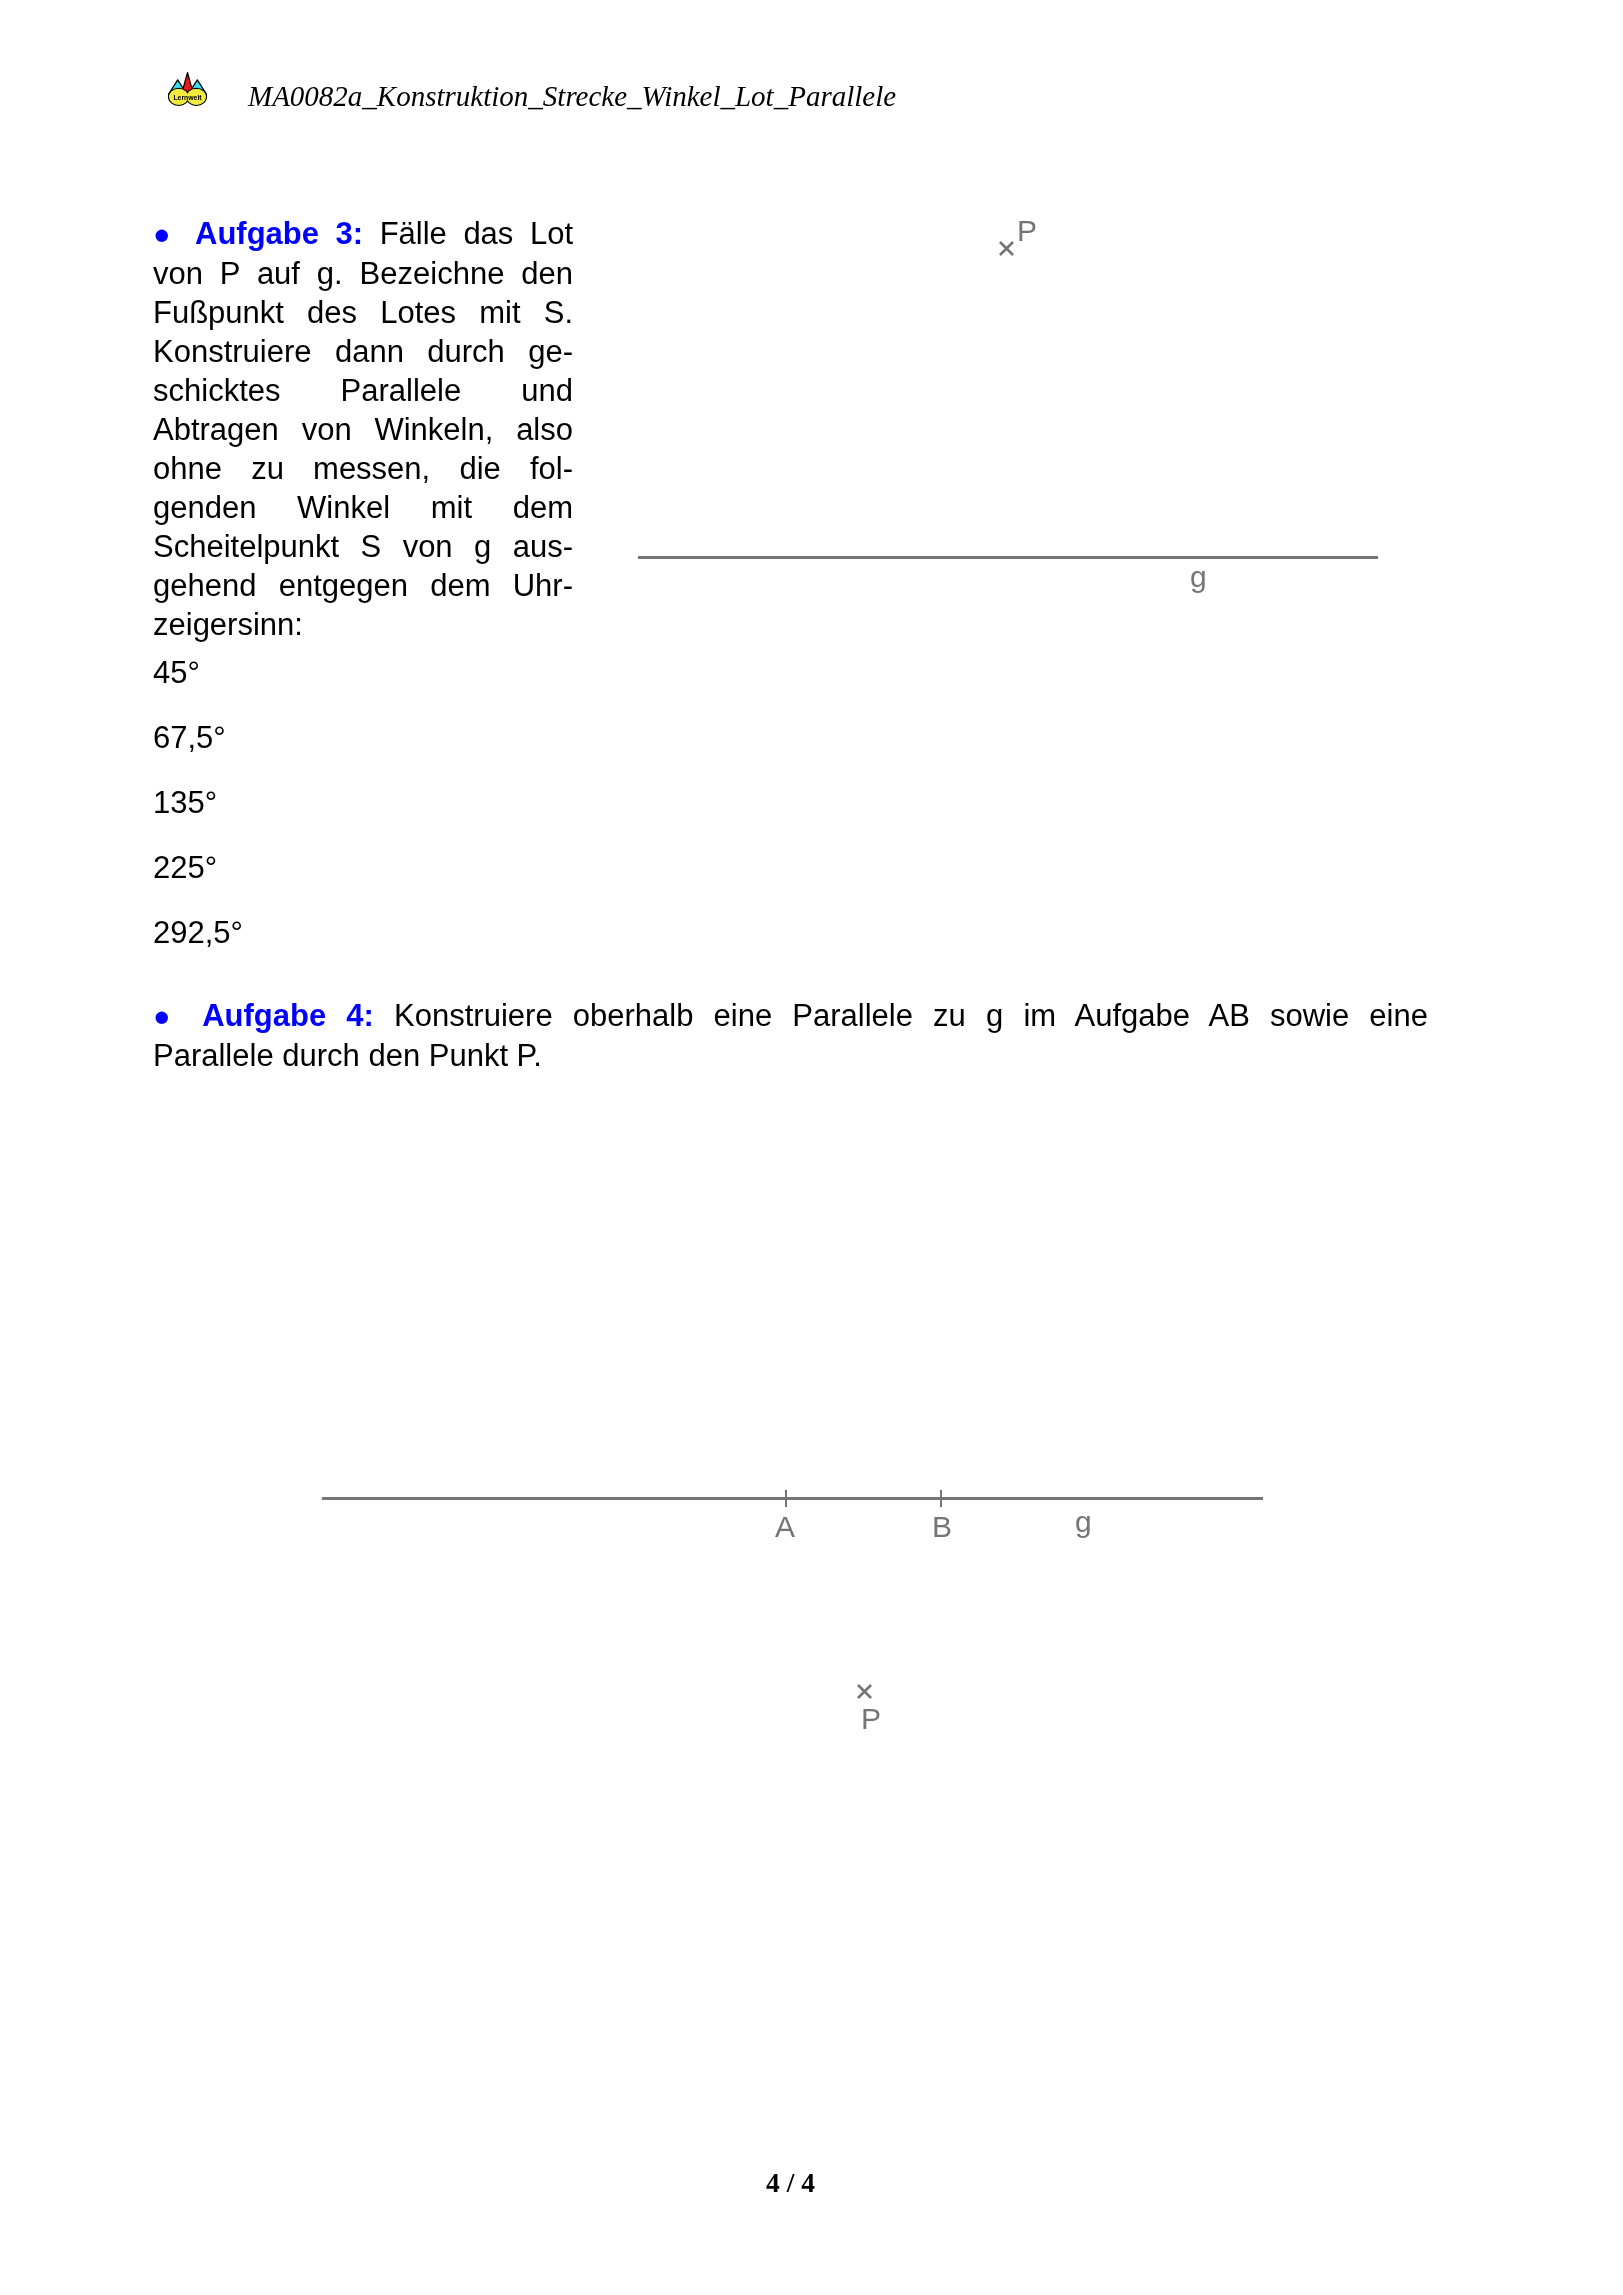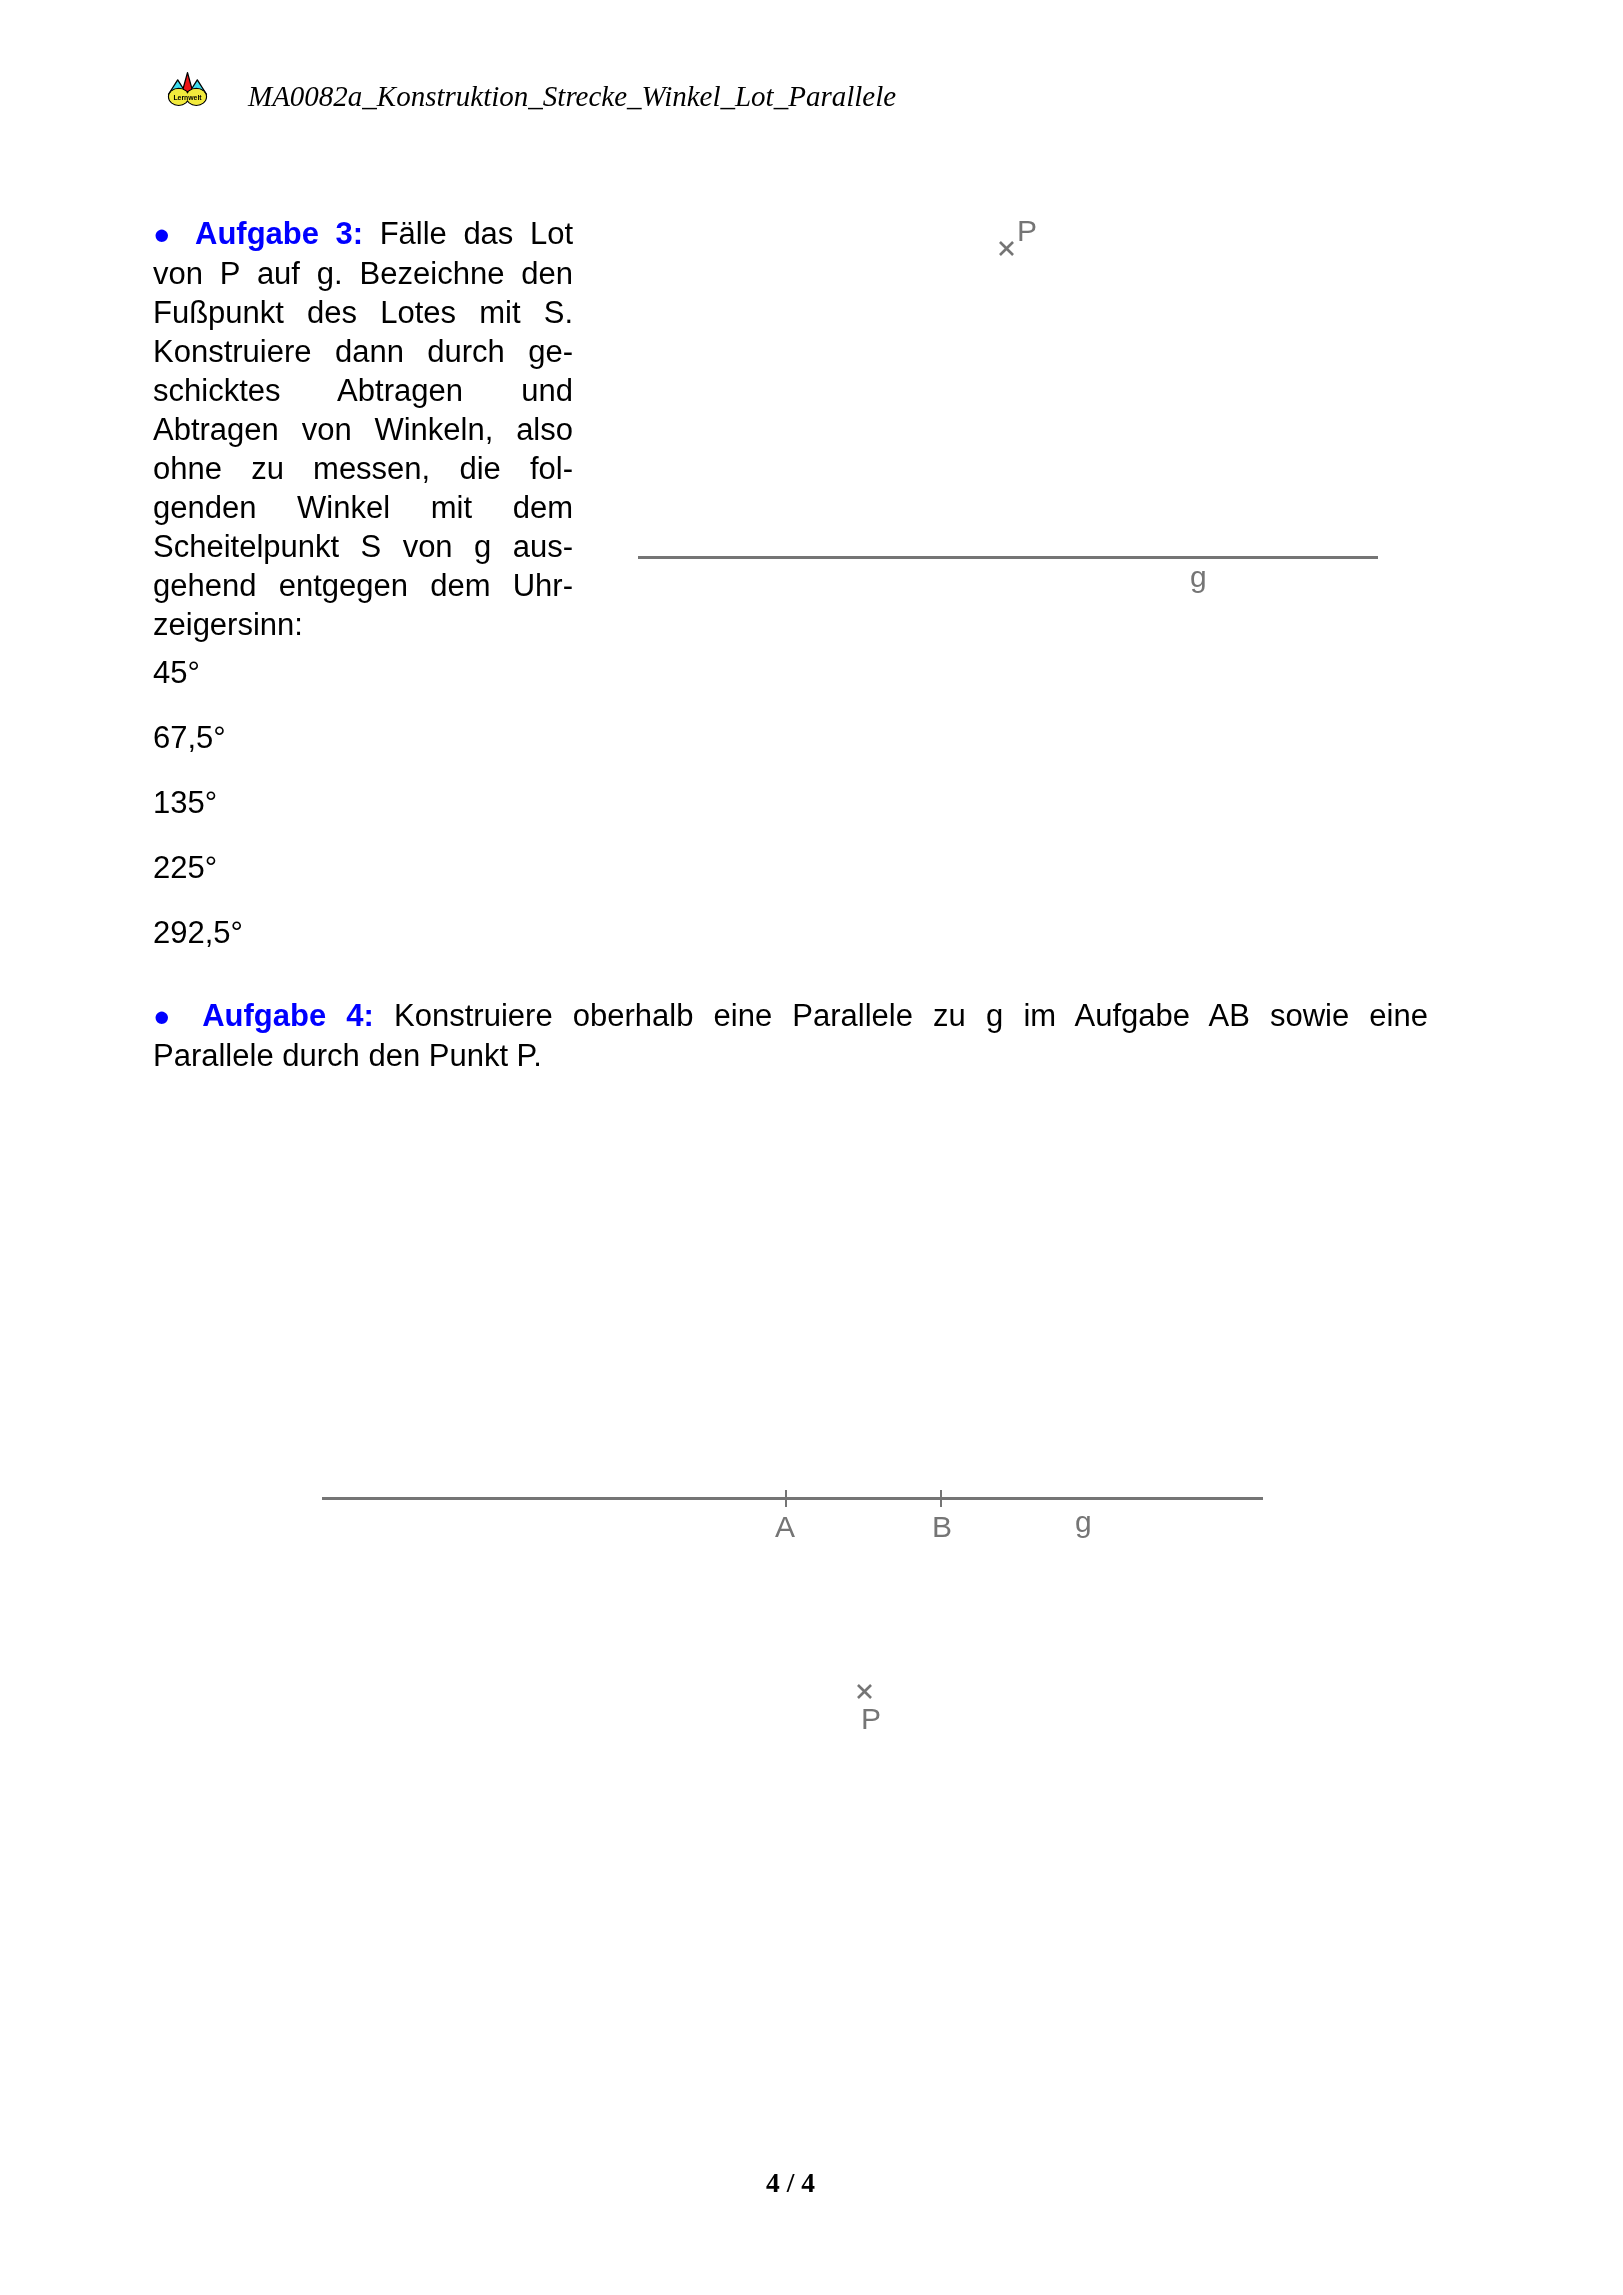--- a/index.html
+++ b/index.html
@@ -78,21 +78,21 @@
   <div class="jline">
     <span class="bullet">●</span>
     <span class="blue-label">Aufgabe 3:</span>
     <span>Fälle das Lot</span>
   </div>
   <div>
 
   <div class="jline">von P auf g. Bezeichne den</div>
       <div class="jline">Fußpunkt des Lotes mit S.</div>
       <div class="jline">Konstruiere dann durch ge-</div>
-      <div class="jline">schicktes Abtragen und</div>
+      <div class="jline">schicktes Parallele und</div>
       <div class="jline">Abtragen von Winkeln, also</div>
       <div class="jline">ohne zu messen, die fol-</div>
       <div class="jline">genden Winkel mit dem</div>
       <div class="jline">Scheitelpunkt S von g aus-</div>
       <div class="jline">gehend entgegen dem Uhr-</div>
     </div>
   <div>zeigersinn:</div>
 </div>
 
 <div class="angles">

